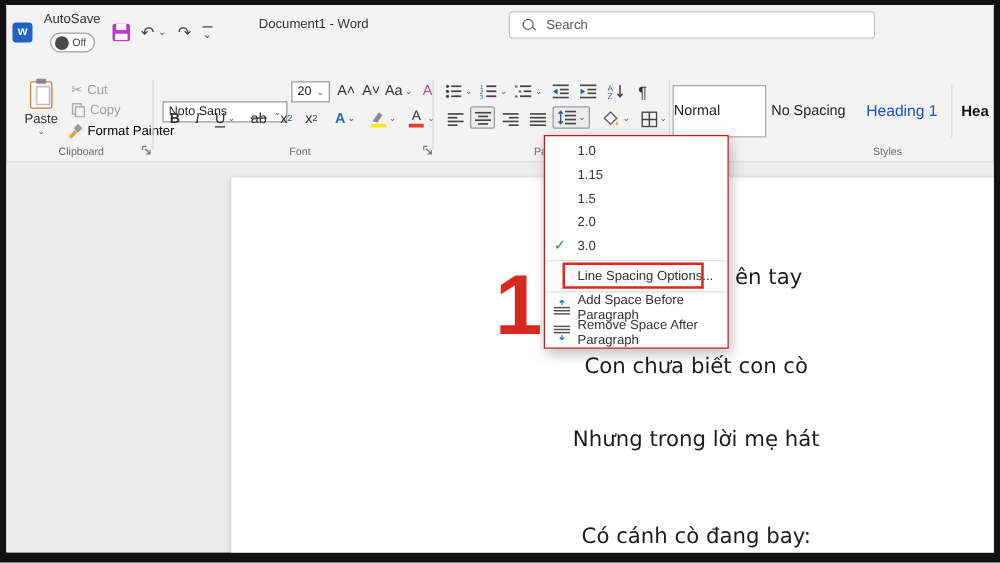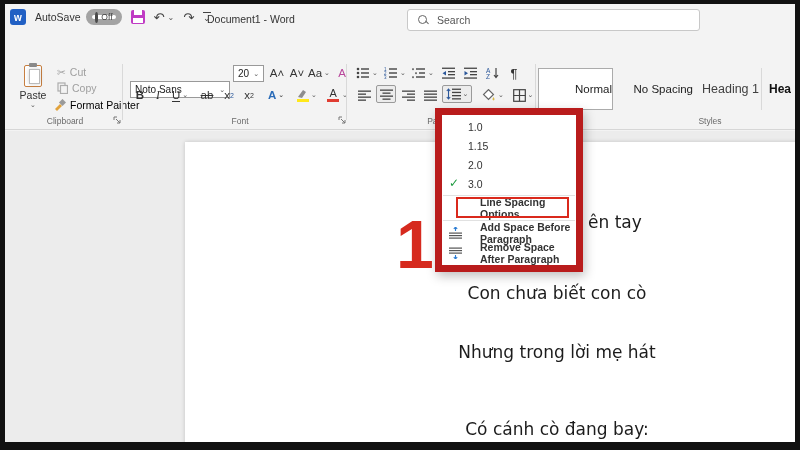--- a/index.html
+++ b/index.html
@@ -5,22 +5,22 @@
   * { margin:0; padding:0; box-sizing:border-box; }
   html,body { width:800px; height:450px; }
   body { font-family:"Liberation Sans","DejaVu Sans",sans-serif; }
   .frame { position:relative; width:800px; height:450px; background:#111; overflow:hidden; }
   .screen { position:absolute; left:5px; top:4px; right:5px; bottom:8px; background:#f3f3f3; overflow:hidden; }
 
   
   .titlebar { position:absolute; left:0; top:0; right:0; height:30px; }
   .qat { position:absolute; left:5px; top:5px; display:flex; align-items:center; gap:9px; }
   .word-logo { width:16px; height:16px; background:#2160c4; border-radius:3px; color:#fff; font-size:10px; font-weight:bold; display:flex; align-items:center; justify-content:center; }
-  .autosave { display:flex; align-items:center; gap:5px; font-size:10.5px; color:#333; }
-  .toggle { width:36px; height:16px; border:6px solid #a3a3a3; border-radius:9px; display:flex; align-items:center; padding:0 3px; gap:3px; background:#fff; }
+  .autosave { display:flex; align-items:center; gap:5px; font-size:10.5px; color:#333;flex-direction:column; }
+  .toggle { width:36px; height:16px; border:1px solid #a3a3a3; border-radius:9px; display:flex; align-items:center; padding:0 3px; gap:3px; background:#fff; }
   .knob { width:11px; height:11px; border-radius:50%; background:#4a4a4a; }
   .toggle-state { font-size:8.5px; color:#444; }
   .save-ic { width:14px; height:14px; background:#c03bc4; border-radius:2px; position:relative; }
   .save-ic::before { content:""; position:absolute; left:3px; top:0; width:8px; height:5px; background:#fff; }
   .save-ic::after { content:""; position:absolute; left:2px; bottom:1px; width:10px; height:5px; background:#fff; }
   .arr { font-size:13px; color:#444; line-height:1; }
   .mini-chev { font-size:8px; color:#555; margin-left:-6px; }
   .qat-more { font-size:9px; color:#444; border-top:1px solid #444; line-height:8px; padding-top:1px; }
   .doc-title { position:absolute; left:202px; top:9px; font-size:10.5px; color:#333; }
   .searchbox { position:absolute; left:402px; top:5px; width:293px; height:22px; background:#fff; border:1px solid #c8c8c8; border-radius:3px; display:flex; align-items:center; padding-left:10px; gap:8px; }
@@ -50,37 +50,37 @@
   .paste-btn { position:absolute; left:10px; top:5px; width:36px; height:52px; display:flex; flex-direction:column; align-items:center; font-size:10.5px; color:#333; }
   .clip { width:20px; height:24px; position:relative; margin-bottom:2px; }
   .clip .board { position:absolute; left:1px; top:2px; width:18px; height:22px; border:1.6px solid #c77f41; border-radius:2px; background:#fff; }
   .clip .top { position:absolute; left:6px; top:0; width:8px; height:4px; background:#8a8a8a; border-radius:1px; }
   .clip .page { position:absolute; left:6px; top:6px; width:11px; height:15px; background:#fff; border:1px solid #bbb; }
   .small-row { position:absolute; display:flex; align-items:center; gap:4px; font-size:10.5px; }
   .uline { border-bottom:1.6px solid #333; line-height:12px; }
   .colbar { position:absolute; left:2px; bottom:1px; width:12px; height:3px; }
 
   
-  .style-item { position:absolute; top:10px; height:42px; display:flex; align-items:center; justify-content:flex-end; font-size:11.5px; color:#222; }
+  .style-item { position:absolute; top:10px; height:42px; display:flex; align-items:center; justify-content:flex-start; font-size:11.5px; color:#222; }
   .style-normal { border:1px solid #ababab; background:#fff; }
-  .style-h1 { color:#404040; font-size:12.5px; }
+  .style-h1 { color:#1d4ed8; font-size:12.5px; }
   .style-h2cut { font-weight:bold; font-size:12px; color:#111; }
 
   
   .doc-area { position:absolute; left:0; top:127px; right:0; bottom:0; background:#ececec; }
   .page { position:absolute; left:180px; top:11px; right:-40px; bottom:-10px; background:#fff; box-shadow:0 0 4px rgba(0,0,0,.18); }
   .doc-line { position:absolute; width:400px; left:352px; text-align:center; font-size:17px; color:#1c1c1c; font-family:"DejaVu Sans",sans-serif; }
   .doc-frag { position:absolute; font-size:17px; color:#1c1c1c; font-family:"DejaVu Sans",sans-serif; }
 
   
-  .dropdown { position:absolute; left:430px; top:104px; width:148px; background:#fff; border:7px solid #b91c1c; box-shadow:2px 4px 10px rgba(0,0,0,.25); z-index:20; padding:2px 0; }
+  .dropdown { position:absolute; left:430px; top:104px; width:148px; background:#fff; border:1px solid #b91c1c; box-shadow:2px 4px 10px rgba(0,0,0,.25); z-index:20; padding:2px 0; }
   .dd-item { height:19px; display:flex; align-items:center; padding-left:26px; font-size:10.5px; color:#333; position:relative; }
   .dd-check { position:absolute; left:7px; top:2px; color:#1d9a3f; font-size:12px; font-weight:bold; }
   .dd-sep { height:1px; background:#e1e1e1; margin:2px 1px; }
-  .dd-cmd { height:20px; display:flex; align-items:center; padding-left:38px; font-size:10.5px; color:#333; position:relative;font-weight:bold; }
+  .dd-cmd { height:20px; display:flex; align-items:center; padding-left:26px; font-size:10.5px; color:#333; position:relative; }
   .dd-ic { position:absolute; left:6px; top:4px; }
   .red-box { position:absolute; left:14px; top:-1px; width:113px; height:21px; border:2.5px solid #da291c; pointer-events:none; }
 
   
   .step-num { position:absolute; left:391px; top:200px; font-size:68px; font-weight:800; color:#d62a1e; z-index:30; line-height:80px; font-family:"Liberation Sans",sans-serif; }
 </style>
 </head>
 <body>
 
 <div class="frame">
@@ -364,20 +364,23 @@
   </div>
 
   <div class="dropdown">
     <div class="dd-item">
           <span>1.0</span>
         </div>
     <div class="dd-item">
           <span>1.15</span>
         </div>
     <div class="dd-item">
+          <span>1.5</span>
+        </div>
+    <div class="dd-item">
           <span>2.0</span>
         </div>
     <div class="dd-item">
       <span class="dd-check">✓</span>
       <span>3.0</span>
     </div>
     <div class="dd-sep"></div>
     <div class="dd-cmd">
       <span>Line Spacing Options...</span>
       <span class="red-box"></span>

